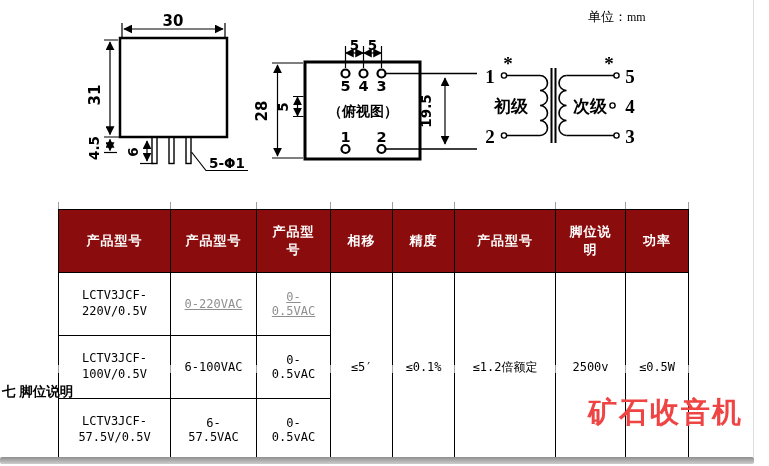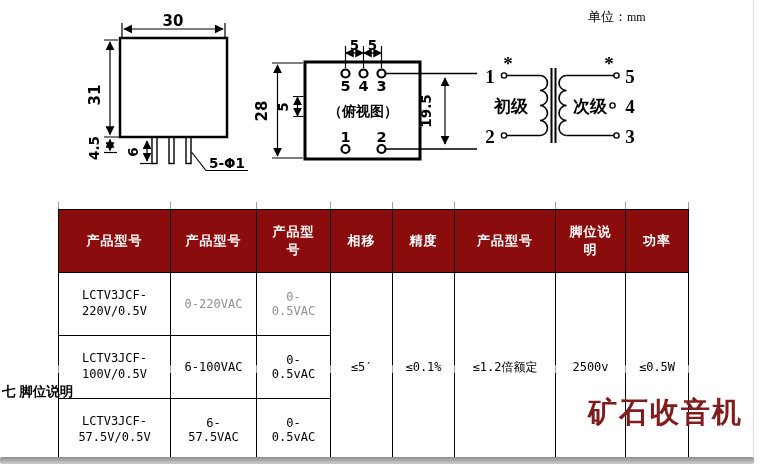--- a/index.html
+++ b/index.html
@@ -18,30 +18,30 @@
   .schlbl{font-family:"Liberation Serif","DejaVu Serif",serif;font-weight:bold;font-size:17px;}
   .bluetxt{font-size:14px;font-weight:bold;}
   
   table.spec{position:absolute;left:58px;top:209px;border-collapse:collapse;table-layout:fixed;
              width:630px;background:#fff;}
   table.spec th,table.spec td{border:1px solid #000;text-align:center;vertical-align:middle;
              padding:12px;overflow:hidden;}
   table.spec th{background:#8B0C0C;color:#fff;font-size:13px;font-weight:bold;height:38px;letter-spacing:1px;}
   table.spec td{font-family:"DejaVu Sans Mono","Liberation Mono",monospace;font-size:12px;height:38px;}
   td.model{white-space:pre-line;line-height:1.3;margin-top:16px;}
-  td.gray{color:#8f8f8f;}
+  td.gray{color:#8f8f8f;text-decoration:underline;}
   
   .stub{position:absolute;width:1px;background:#9e9e9e;}
   .stub.t{top:202px;height:7px;}
   .stub.b{top:365px;height:8px;}
   
   .notes-h{position:absolute;left:2px;top:383px;font-size:13.5px;font-weight:bold;}
   .notes-p{position:absolute;left:7px;top:422px;font-size:17px;font-weight:bold;width:560px;}
   
-  .wm{position:absolute;right:26px;top:397px;text-align:center;color:#7f1d1d;}
+  .wm{position:absolute;right:26px;top:397px;text-align:center;color:#ef4444;}
   .wm-title{font-size:29px;font-weight:bold;letter-spacing:2px;line-height:1.05;}
   .wm-url{font-size:16.5px;font-weight:bold;letter-spacing:.5px;}
   
   .vline{position:absolute;left:753px;top:0;width:1px;height:457px;background:#dedede;}
   .bottom-bar{position:absolute;left:0;top:457px;width:754px;height:7px;border-radius:2px;
               background:linear-gradient(180deg,#8e8e8e,#cdcdcd);}
 </style>
 </head>
 <body>
 

